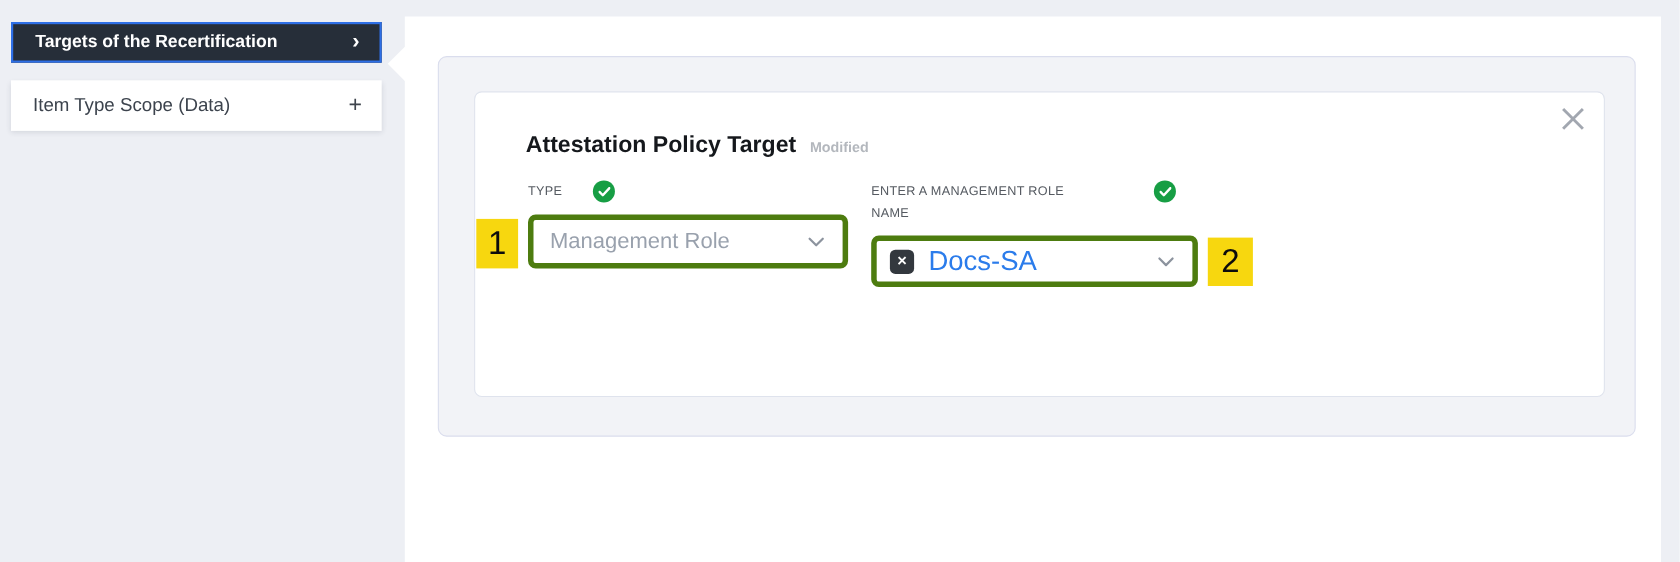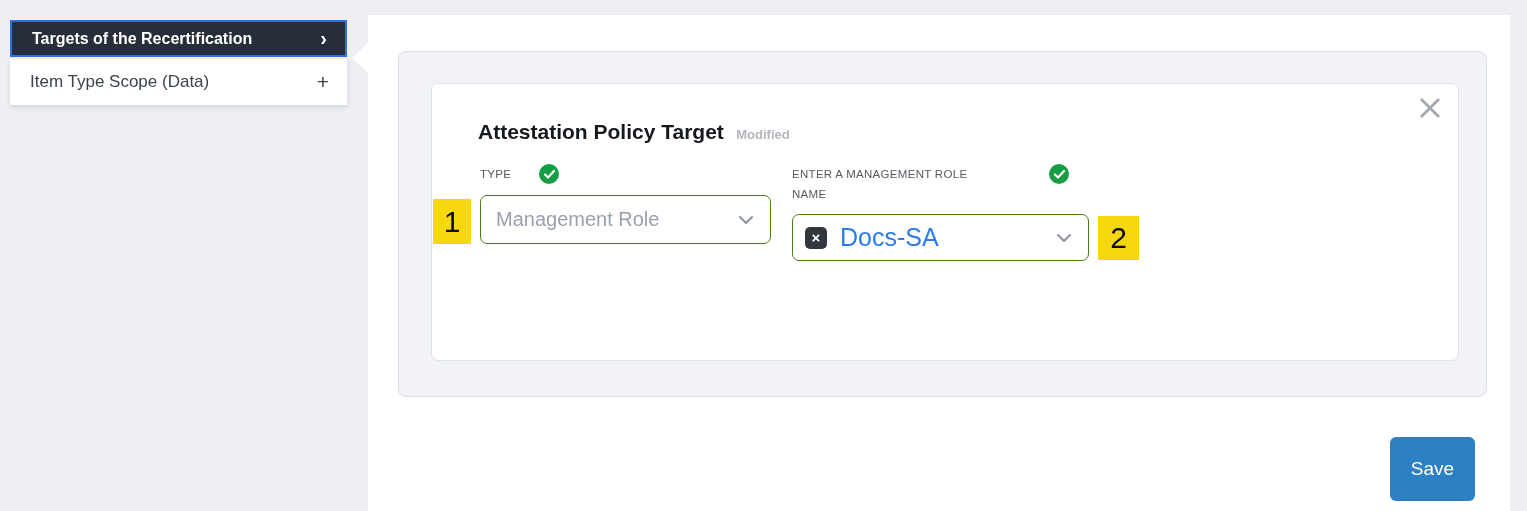--- a/index.html
+++ b/index.html
@@ -15,21 +15,21 @@
   .nav-item {
     display:flex; align-items:center; justify-content:space-between;
     padding:0 18px 0 20px; cursor:pointer; background:#fff;
   }
   .nav-item.selected {
     height:37px; background:#262e39; border:2px solid #2e6fe6;
     color:#fff; font-weight:bold; font-size:16px;
   }
   .nav-item.selected .trail-glyph { color:#fff; font-size:20px; font-weight:bold; }
   .nav-item.plain {
-    height:46px; margin-top:2px; color:#3c434d; font-size:17px;
+    height:46px; margin-top:16px; color:#3c434d; font-size:17px;
     box-shadow:0 2px 5px rgba(40,50,70,.14);
   }
   .nav-item.plain .trail-glyph { color:#3f454d; font-size:21px; font-weight:400; }
 
   
   .main-panel {
     position:absolute; left:368px; top:15px; width:1142px; height:496px;
     background:#fff;
   }
   .panel-notch {
@@ -66,21 +66,21 @@
 
   .check-circle {
     position:absolute; width:20px; height:20px; border-radius:50%;
     background:#179e44; display:flex; align-items:center; justify-content:center;
   }
   .check-1 { left:107px; top:80px; }
   .check-2 { left:617px; top:80px; }
 
   .dropdown {
     position:absolute; display:flex; align-items:center;
-    background:#fff; border:1px solid #4d7c0f; border-radius:7px; cursor:pointer;
+    background:#fff; border:5px solid #4d7c0f; border-radius:7px; cursor:pointer;
   }
   .dropdown-1 { left:48px;  top:111px; width:291px; height:49px; }
   .dropdown-2 { left:360px; top:130px; width:297px; height:47px; }
   .dd-value-muted { font-size:20px; color:#99a1ad; margin-left:15px; flex:1; }
   .dd-value-link  { font-size:25px; color:#2b7ceb; margin-left:13px; flex:1; }
   .dd-chevron { margin-right:16px; display:flex; align-items:center; }
   .tag-remove {
     width:22px; height:22px; margin-left:12px; flex:0 0 auto;
     background:#33383e; border:none; border-radius:5px; cursor:pointer;
     color:#fff; font-size:15px; font-weight:bold; line-height:22px; text-align:center;
@@ -166,14 +166,13 @@
           <svg width="16" height="10" viewBox="0 0 16 10">
               <polyline points="2,2 8,8 14,2" fill="none" stroke="#8c939e" stroke-width="2" stroke-linecap="round" stroke-linejoin="round"></polyline>
             </svg>
         </span>
       </div>
       <div class="step-badge badge-2">2</div>
 
     </div>
   </div>
 
-  <button class="save-btn">Save</button>
 </section>
 
 </body></html>

